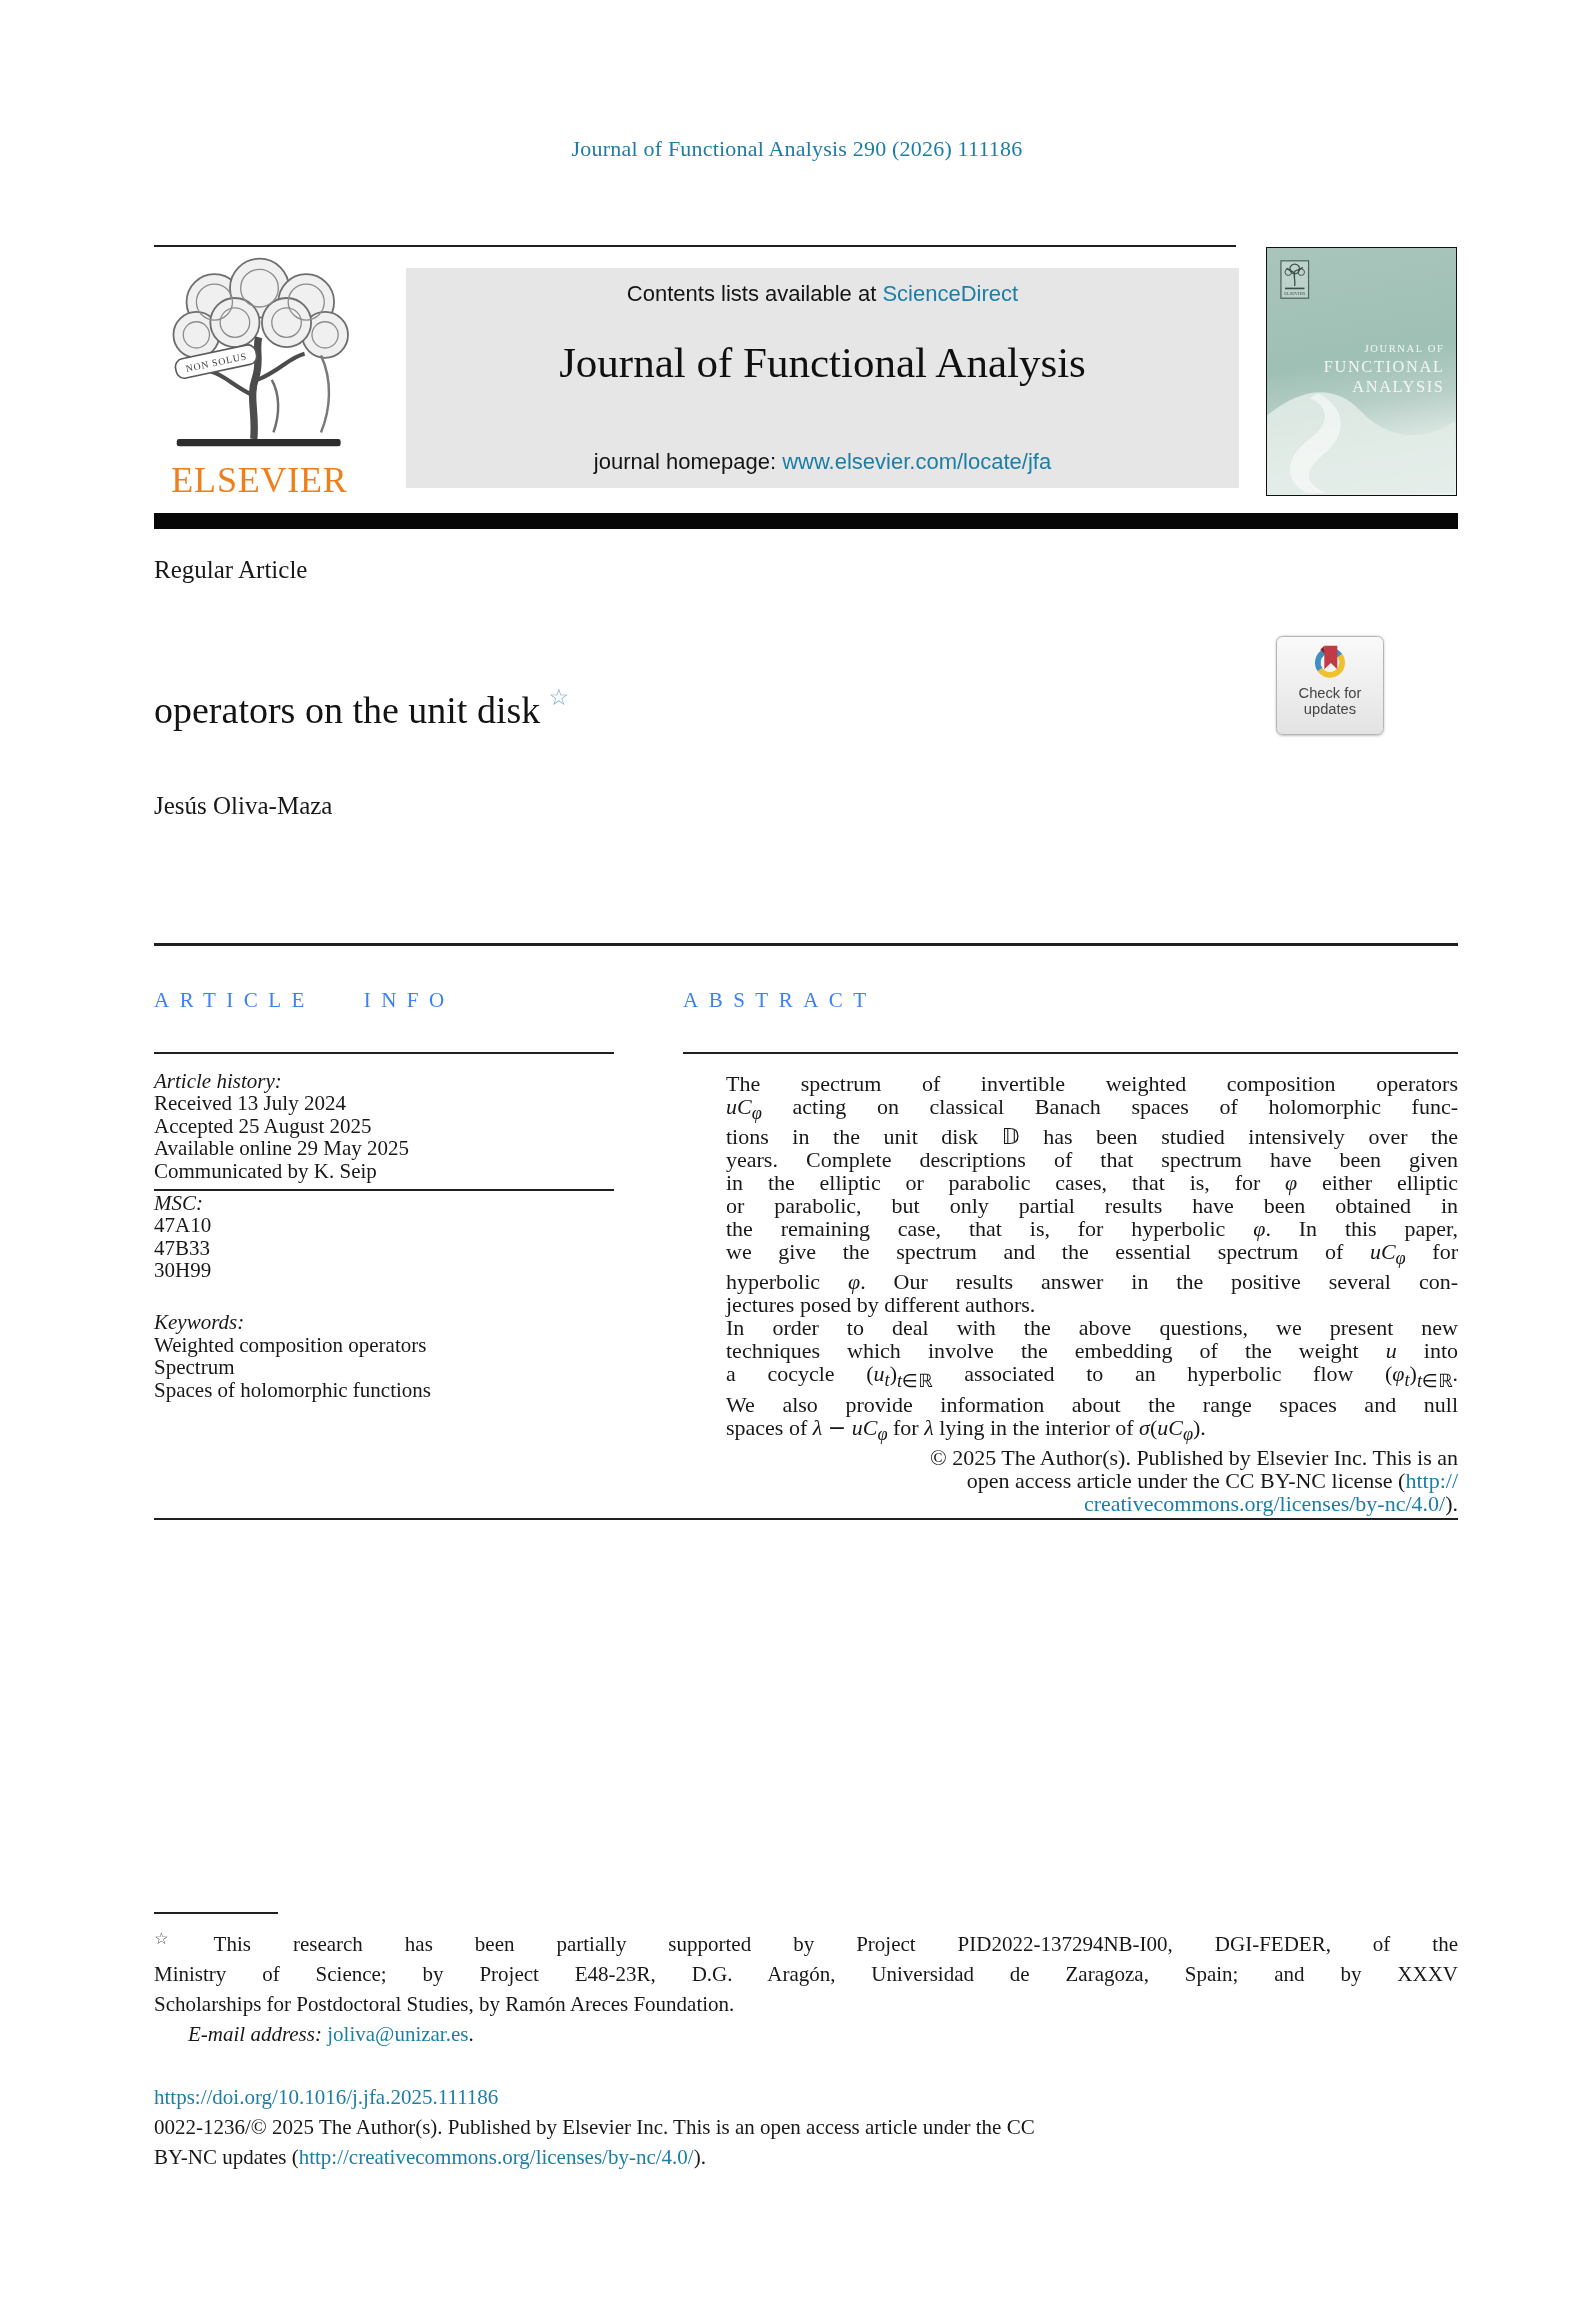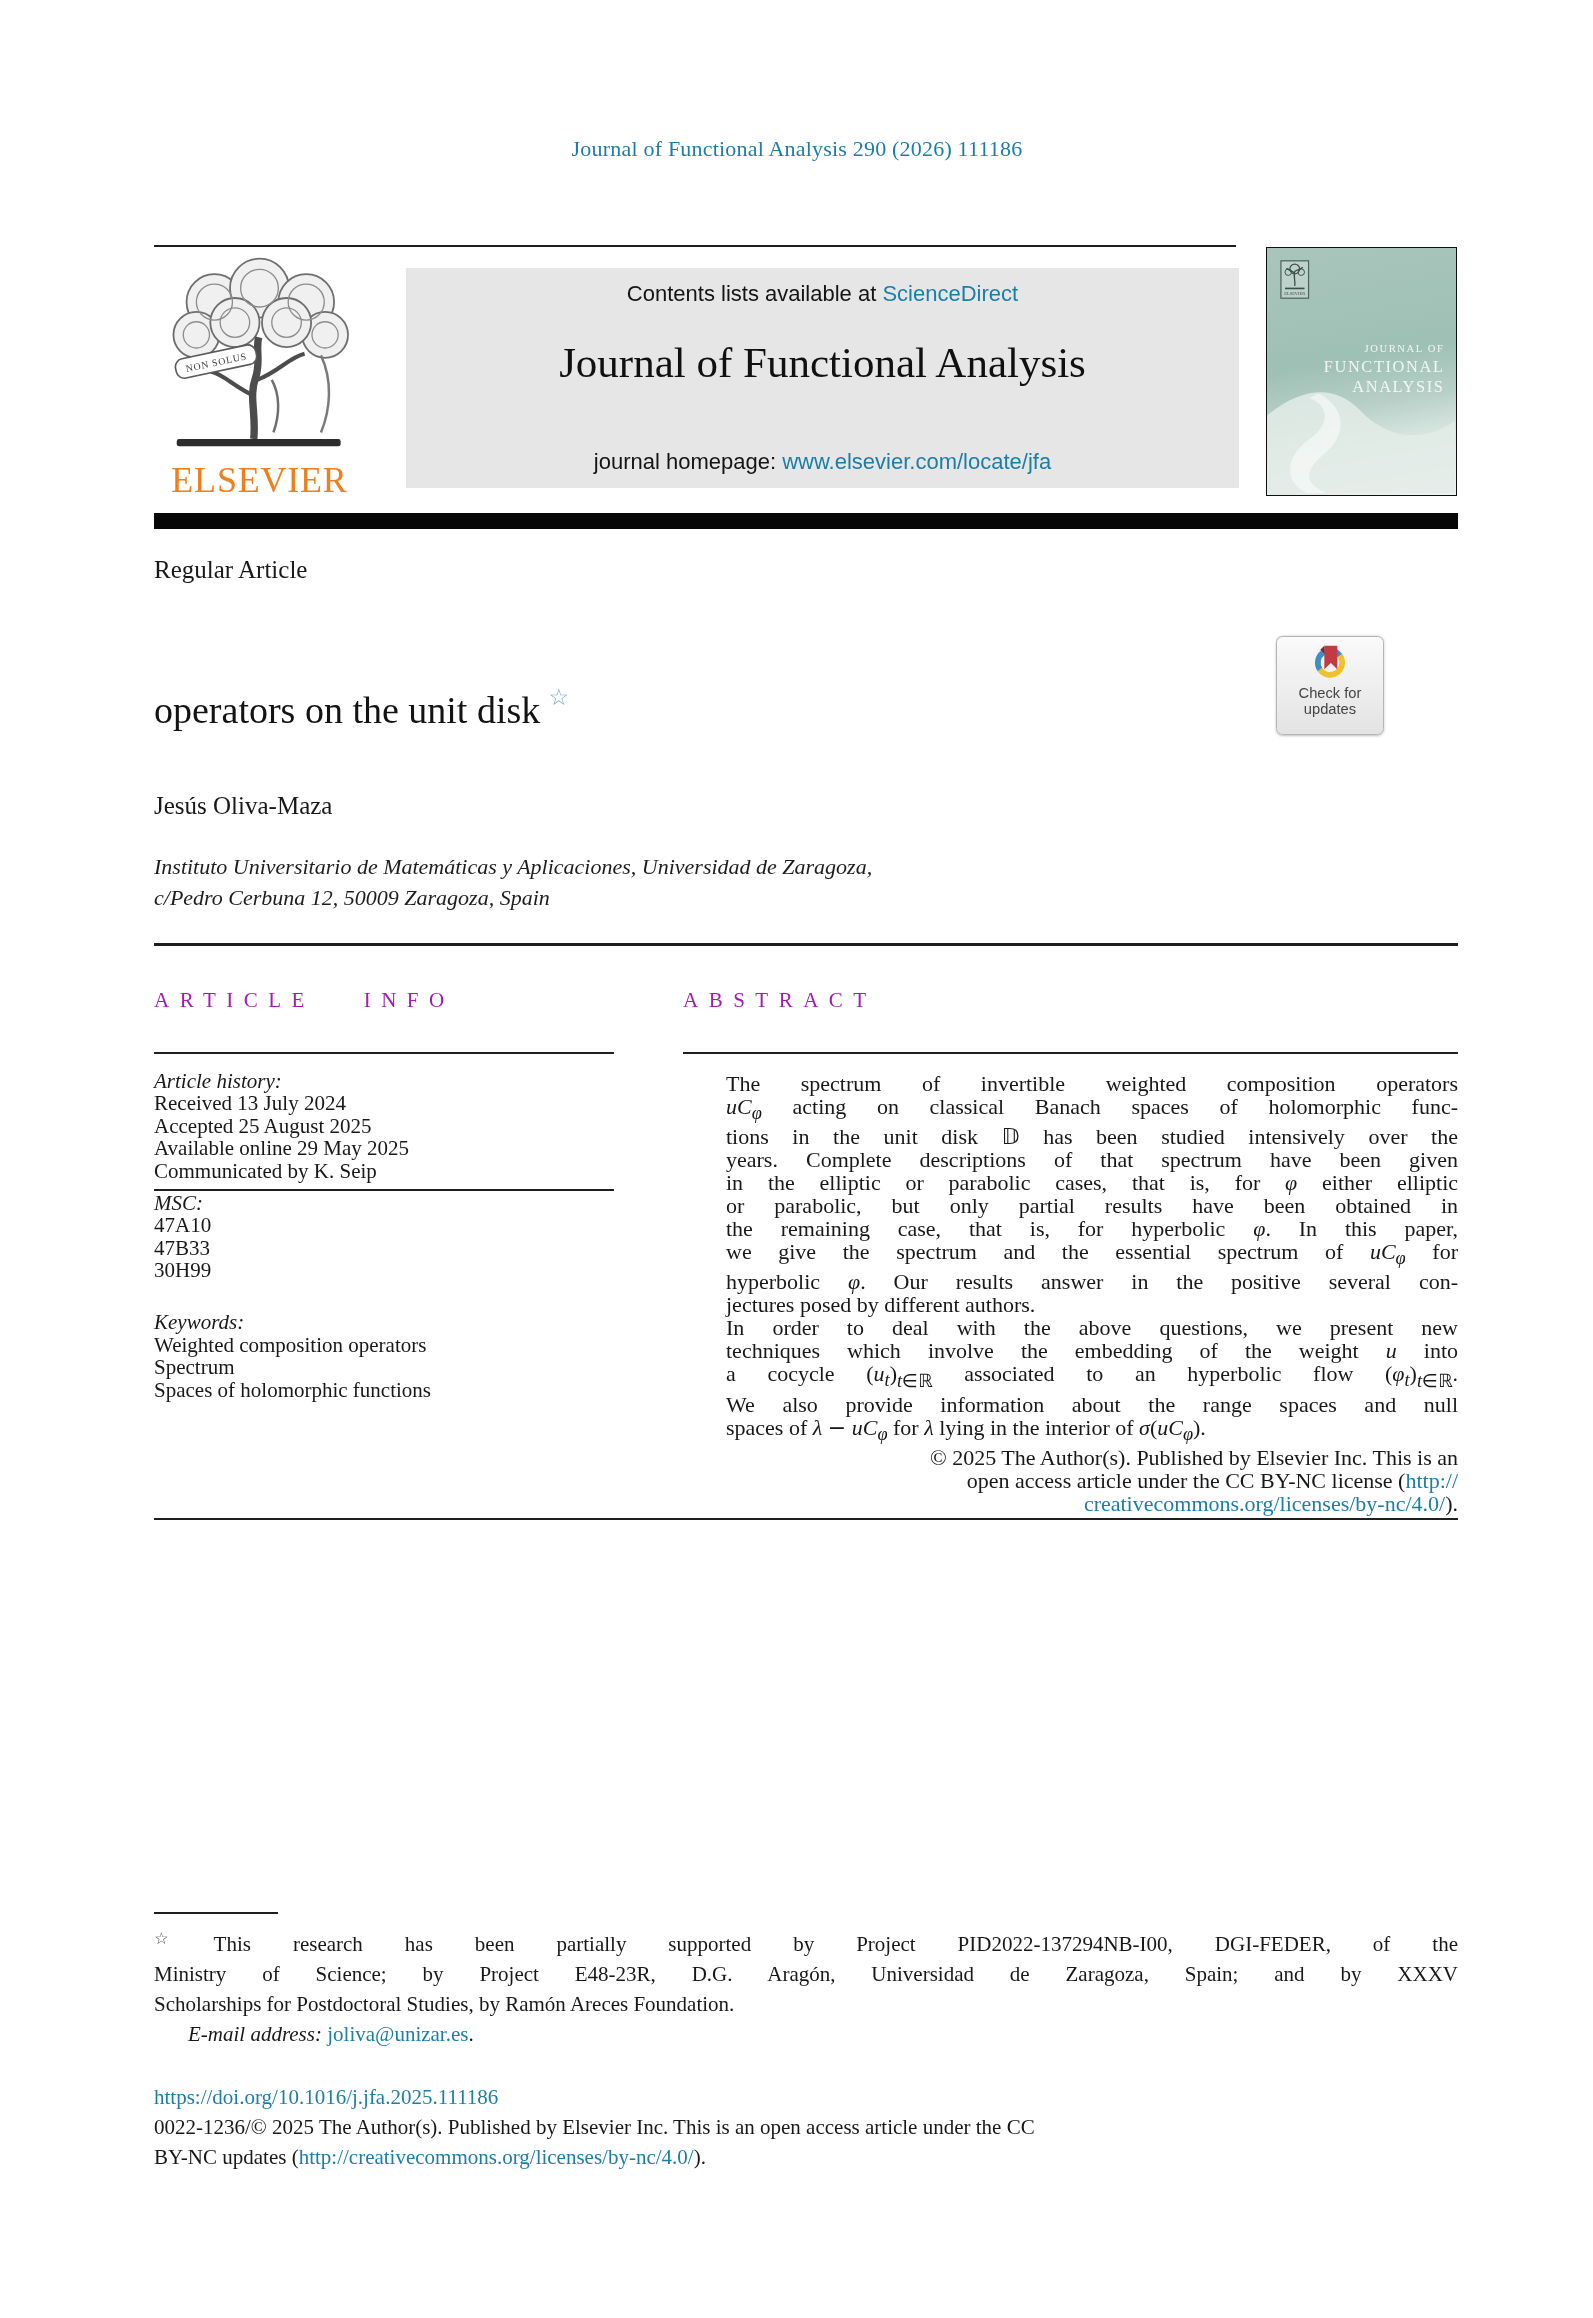--- a/index.html
+++ b/index.html
@@ -60,21 +60,21 @@
   .badge-text { font-family:"Liberation Sans","DejaVu Sans",sans-serif; font-size:14.7px;
                 line-height:16.4px; color:#444; }
 
   .author { position:absolute; left:154px; top:792px; font-size:25px; }
   .affil  { position:absolute; left:154px; top:851px; font-size:22px; line-height:31px; font-style:italic; color:#1d1d1d; }
 
   
   .col { position:absolute; top:988px; }
   .col-info { left:154px; width:460px; }
   .col-abs  { left:683px; width:775px; }
-  .colhead { font-size:21px; letter-spacing:.5em; word-spacing:33px; line-height:24.5px; color:#a21caf; }
+  .colhead { font-size:21px; letter-spacing:.5em; word-spacing:33px; line-height:24.5px; color:#3b82f6; }
   .colrule { height:2px; background:#202020; margin-top:39px; }
 
   .ilabel { font-style:italic; }
   .irow, .ilabel { font-size:21px; line-height:22.5px; }
   .col-info .colrule2 { height:2px; background:#202020; margin-top:6.5px; }
   .mt20 { margin-top:16.4px; } .mt14 { margin-top:1px;font-style:italic; } .mt36 { margin-top:29.5px; }
 
   .al { font-size:22px; line-height:23px; }
   .j  { text-align:justify; text-align-last:justify; }
   .r  { text-align:right; }
@@ -183,24 +183,20 @@
       <polygon points="25,4 41,4 41,33 33,25.5 25,33" fill="#c23a43"></polygon>
       <polygon points="25,4 20,9 25,14" fill="#8e2230"></polygon>
     </svg>
     <div class="badge-text">
       <div>Check for</div>
       <div>updates</div>
     </div>
   </div>
 
   <div class="author">Jesús Oliva-Maza</div>
-  <div class="affil">
-    <div>Instituto Universitario de Matemáticas y Aplicaciones, Universidad de Zaragoza,</div>
-    <div>c/Pedro Cerbuna 12, 50009 Zaragoza, Spain</div>
-  </div>
 
   <div class="hr hr-mid"></div>
 
   <div class="col col-info">
     <div class="colhead">ARTICLE INFO</div>
     <div class="colrule"></div>
     <div class="ilabel mt20">Article history:</div>
     <div class="irow">Received 13 July 2024</div>
     <div class="irow">Accepted 25 August 2025</div>
     <div class="irow">Available online 29 May 2025</div>

